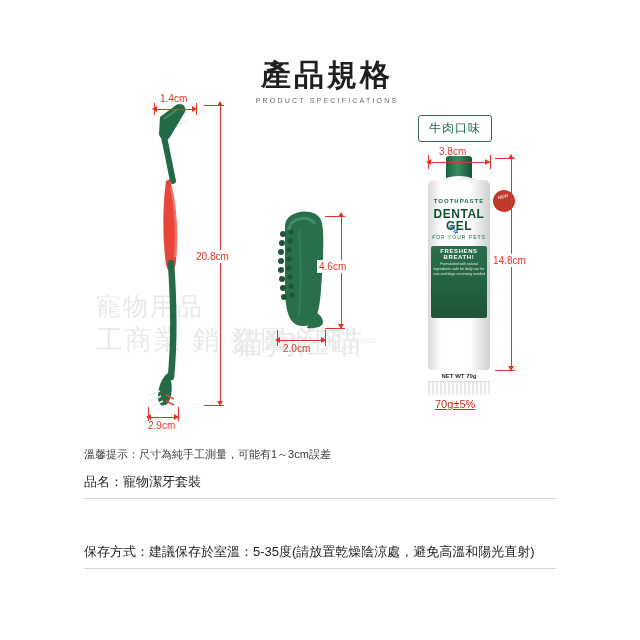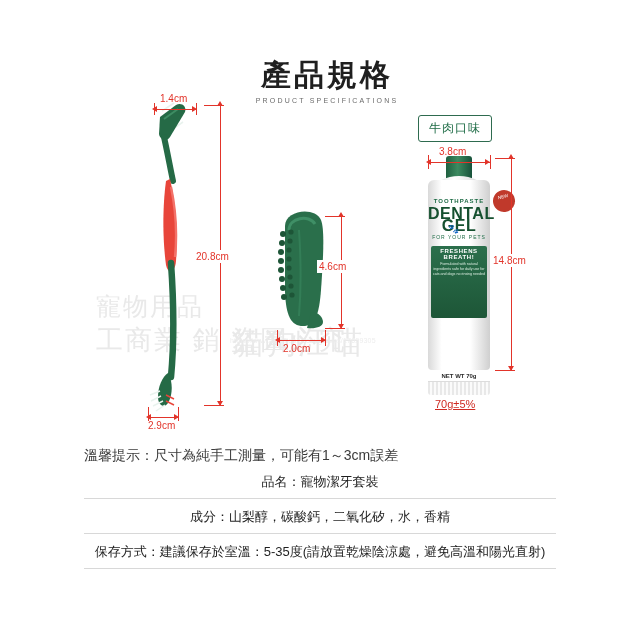--- a/index.html
+++ b/index.html
@@ -97,32 +97,31 @@
   }
   .wm1 { left: 96px; top: 290px; font-size: 25px; letter-spacing: 2px; }
   .wm2 { left: 232px; top: 322px; font-size: 31px; letter-spacing: 2px; }
   .wm3 { left: 230px; top: 337px; font-size: 7px; font-weight: normal; color: #ededed; letter-spacing: 0.2px; }
 
   
   .note {
     position: absolute;
     left: 84px;
     top: 447px;
-    font-size: 14px;
+    font-size: 11px;
     color: #3b3b3b;
   }
   .spec-row {
     position: absolute;
     left: 84px;
     width: 472px;
     font-size: 13px;
     color: #1f1f1f;
     padding-bottom: 7px;
     border-bottom: 1px solid #d8d8d8;
-    text-align: center;
   }
   #row0 { top: 473px; }
   #row1 { top: 508px; }
   #row2 { top: 543px; }
 
   
   .brush-wrap { position: absolute; left: 140px; top: 95px; width: 90px; height: 330px; }
 
   
   .finger-wrap { position: absolute; left: 265px; top: 200px; width: 90px; height: 145px; }
@@ -160,21 +159,21 @@
     border-top: 1px solid #dcdcdc;
   }
   .tube-label-top {
     position: absolute; left: 13px; top: 48px; width: 62px;
     text-align: center;
     font-size: 6px; letter-spacing: 1px; color: #1d6b45; font-weight: bold;
   }
   .tube-label-main {
     position: absolute; left: 13px; top: 58px; width: 62px;
     text-align: center;
-    font-size: 16px; font-weight: bold; color: #15502f; line-height: 12px;
+    font-size: 12px; font-weight: bold; color: #15502f; line-height: 12px;
     letter-spacing: 0.5px;
   }
   .tube-label-sub {
     position: absolute; left: 13px; top: 84px; width: 62px;
     text-align: center;
     font-size: 5px; letter-spacing: 1px; color: #1d6b45;
   }
   .tube-green-band {
     position: absolute;
     left: 16px; top: 96px; width: 56px; height: 72px;
@@ -364,20 +363,17 @@
     <div class="dim" style="left:76px; top:104px; background:#fff; padding:1px 2px;">14.8cm</div>
 
     <div class="dim dim-dark" style="left:20px; top:248px; font-size:11px;">70g±5%</div>
   </div>
 
   <div class="note">溫馨提示：尺寸為純手工測量，可能有1～3cm誤差</div>
 
   <div class="spec-row" id="row0">
     <span>品名：</span><span>寵物潔牙套裝</span>
   </div>
-  <div class="spec-row" id="row1">
-    <span>成分：</span><span>山梨醇，碳酸鈣，二氧化矽，水，香精</span>
-  </div>
   <div class="spec-row" id="row2">
     <span>保存方式：</span><span>建議保存於室溫：5-35度(請放置乾燥陰涼處，避免高溫和陽光直射)</span>
   </div>
 
 </div>
 
 </body></html>

